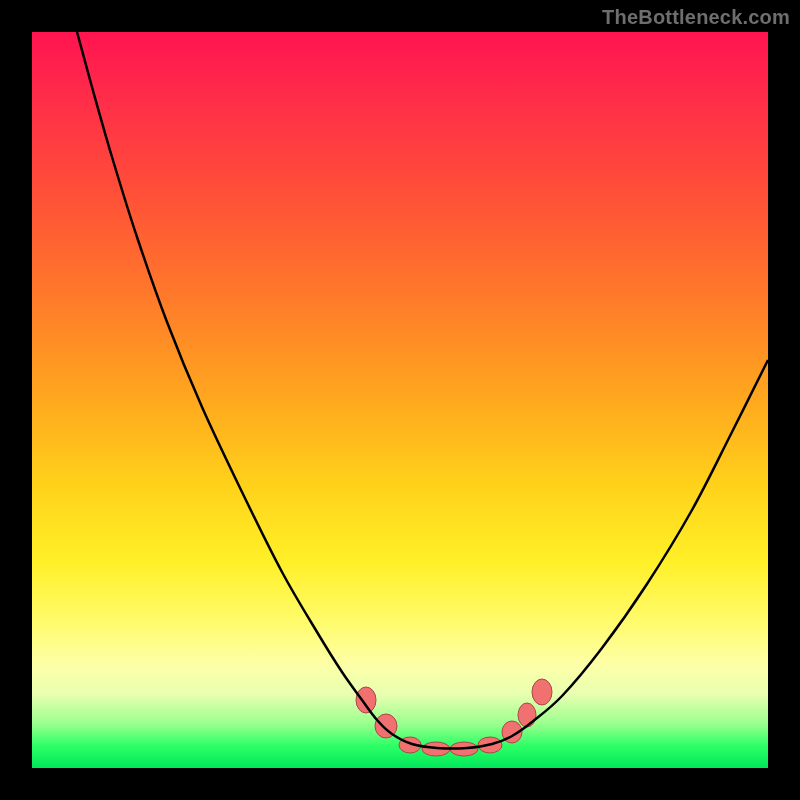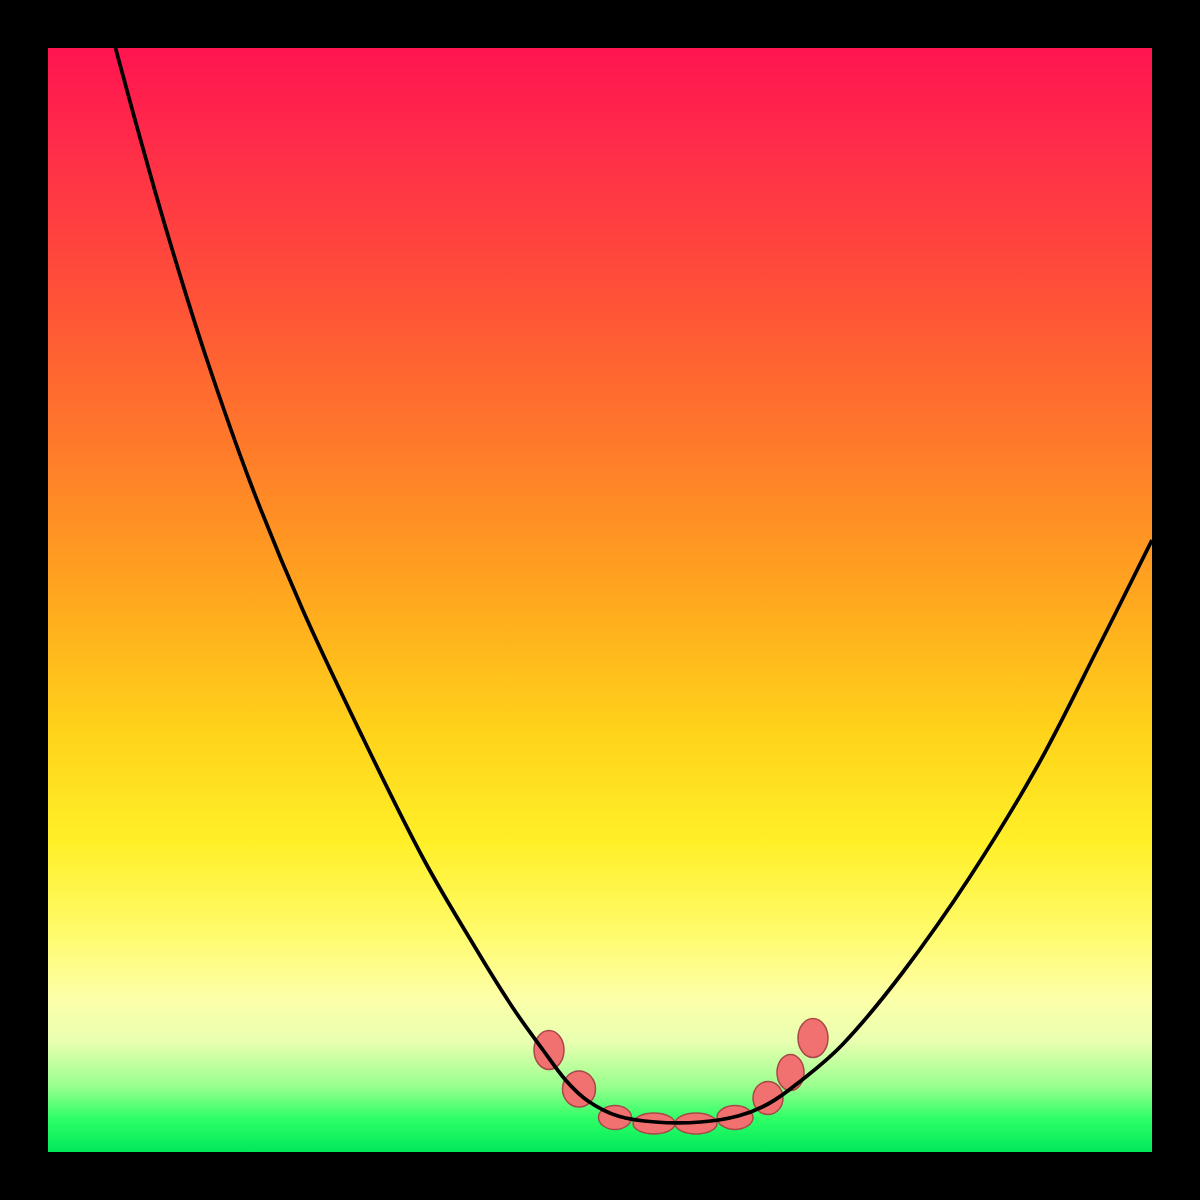--- a/index.html
+++ b/index.html
@@ -86,13 +86,14 @@
           <ellipse cx="404" cy="717" rx="14" ry="7" class="mk" fill="#f17070" stroke="#a84848"></ellipse>
           <ellipse cx="432" cy="717" rx="14" ry="7" class="mk" fill="#f17070" stroke="#a84848"></ellipse>
           <ellipse cx="458" cy="713" rx="12" ry="8" class="mk" fill="#f17070" stroke="#a84848"></ellipse>
           <ellipse cx="480" cy="700" rx="10" ry="11" class="mk" fill="#f17070" stroke="#a84848"></ellipse>
           <ellipse cx="495" cy="683" rx="9" ry="12" class="mk" fill="#f17070" stroke="#a84848"></ellipse>
           <ellipse cx="510" cy="660" rx="10" ry="13" class="mk" fill="#f17070" stroke="#a84848"></ellipse>
         </g>
       <path class="curve-path" d="M 45 0 C 47.5 9.2, 54.2 34.2, 60 55 C 65.8 75.8, 72.5 100.0, 80 125 C 87.5 150.0, 95.8 177.5, 105 205 C 114.2 232.5, 124.2 261.7, 135 290 C 145.8 318.3, 157.5 346.7, 170 375 C 182.5 403.3, 196.7 432.5, 210 460 C 223.3 487.5, 237.5 516.7, 250 540 C 262.5 563.3, 275.0 583.3, 285 600 C 295.0 616.7, 302.5 628.7, 310 640 C 317.5 651.3, 324.2 660.0, 330 668 C 335.8 676.0, 340.0 682.3, 345 688 C 350.0 693.7, 354.2 698.0, 360 702 C 365.8 706.0, 372.5 709.7, 380 712 C 387.5 714.3, 395.8 715.3, 405 716 C 414.2 716.7, 425.8 716.7, 435 716 C 444.2 715.3, 452.5 714.0, 460 712 C 467.5 710.0, 473.3 707.7, 480 704 C 486.7 700.3, 491.7 696.7, 500 690 C 508.3 683.3, 518.3 676.3, 530 664 C 541.7 651.7, 555.8 634.7, 570 616 C 584.2 597.3, 600.0 575.0, 615 552 C 630.0 529.0, 645.8 503.3, 660 478 C 674.2 452.7, 687.3 425.0, 700 400 C 712.7 375.0, 730.0 340.0, 736 328" stroke="#000000"></path>
     </svg>
   </div>
+  <div class="watermark">TheBottleneck.com</div>
 </div>
 
 </body></html>

